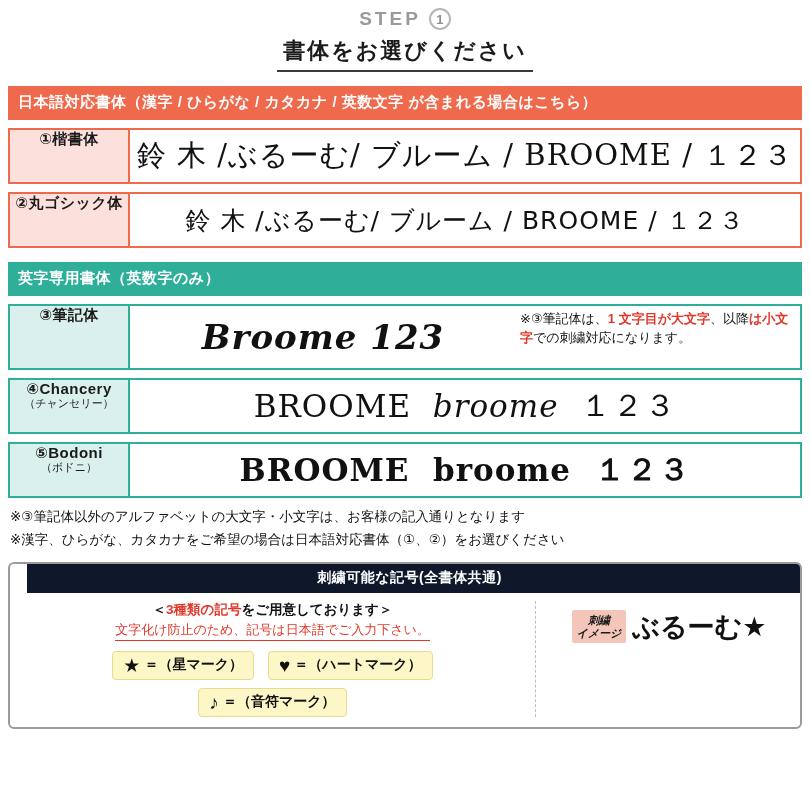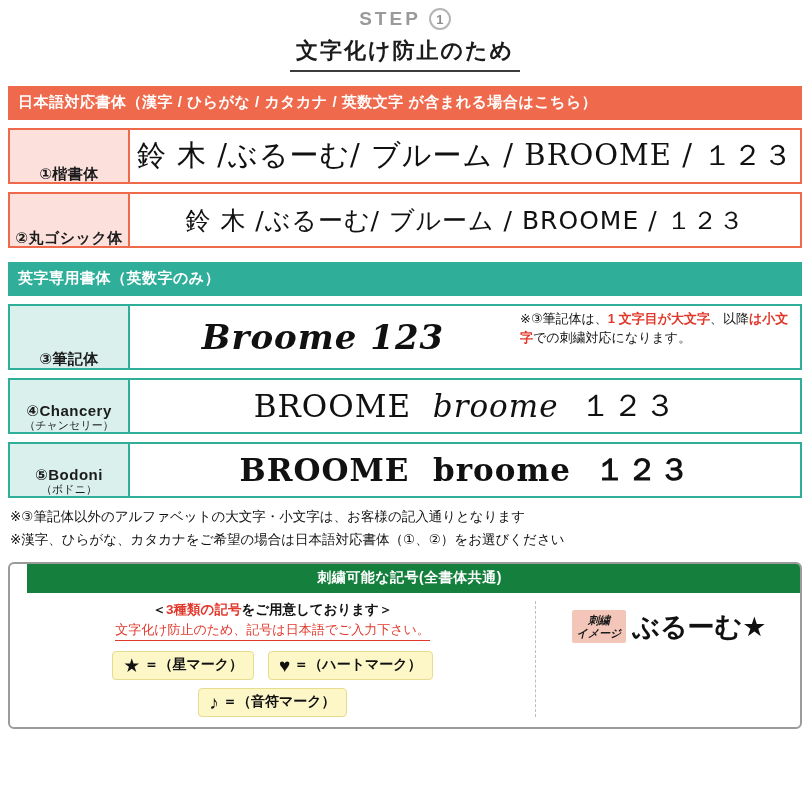--- a/index.html
+++ b/index.html
@@ -76,21 +76,21 @@
     margin-bottom: 8px;
     min-height: 56px;
     background: #fff;
   }
   .row.green { border-color: #2fae9a; }
   .row-label {
     flex: 0 0 120px;
     display: flex;
     flex-direction: column;
     align-items: center;
-    justify-content: flex-end;
+    justify-content: flex-start;
     background: #fbe0dc;
     border-right: 2px solid #ef6a4c;
     font-size: 15px;
     font-weight: bold;
     color: #1b1b1b;
     line-height: 1.15;
     letter-spacing: 0.5px;
   }
   .row.green .row-label {
     background: #d9f0ec;
@@ -162,21 +162,21 @@
 
   
   .sym-box {
     margin: 10px 8px 0 8px;
     border: 2px solid #9b9b9b;
     border-radius: 6px;
     overflow: hidden;
     background: #fff;
   }
   .sym-head {
-    background: #15803d;
+    background: #0f172a;
     color: #fff;
     text-align: center;
     font-size: 14px;
     font-weight: bold;
     padding: 5px 8px 6px 0;
     letter-spacing: 0.5px;
     margin-left: 17px;
   }
   .sym-body {
     display: flex;
@@ -266,21 +266,21 @@
 </head>
 <body>
 
 <div id="page">
 
   <div class="step-wrap">
     <div class="step-line">
       <span>STEP</span>
       <span class="step-num">1</span>
     </div>
-    <div class="step-title">文字化け防止のため</div>
+    <div class="step-title">書体をお選びください</div>
   </div>
 
   <div class="banner">日本語対応書体（漢字 / ひらがな / カタカナ / 英数文字 が含まれる場合はこちら）</div>
 
   <div class="rows">
 
     <div class="row">
       <div class="row-label">
         <span>①楷書体</span>
       </div>

